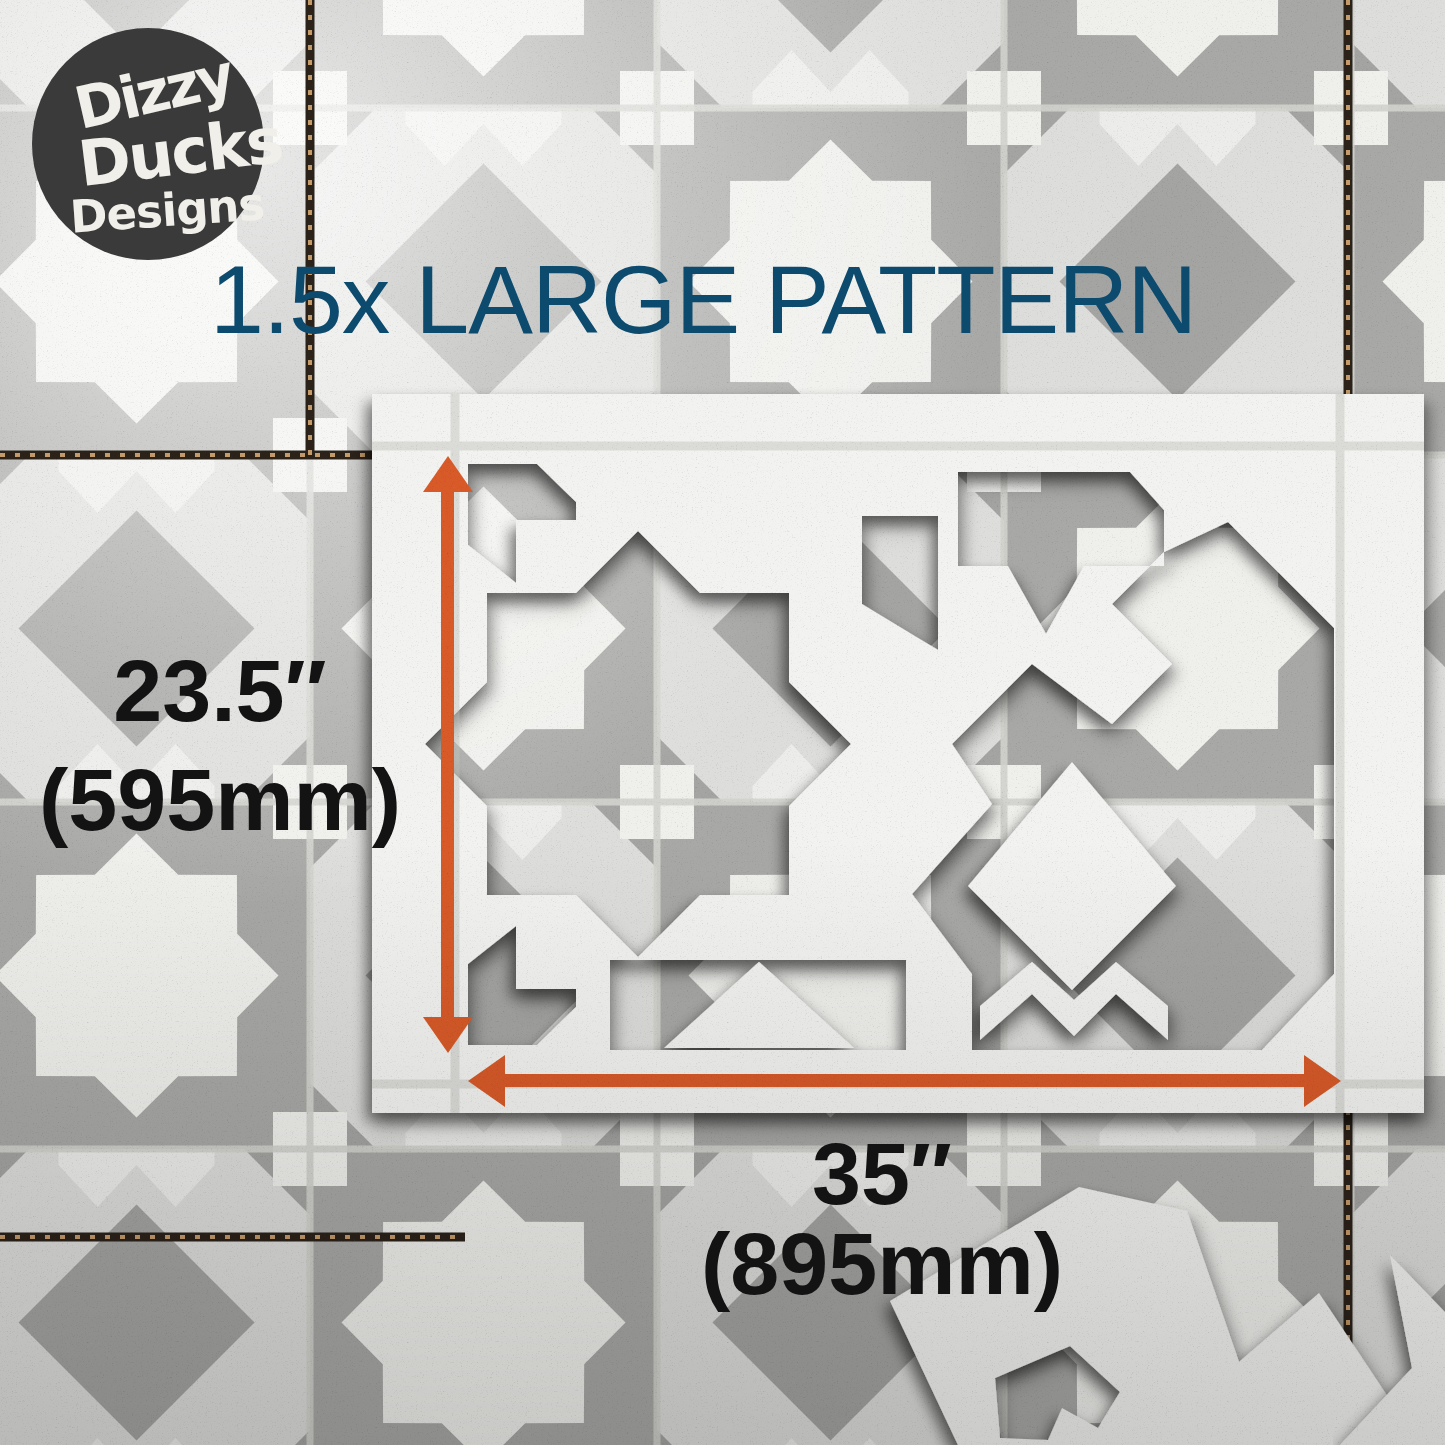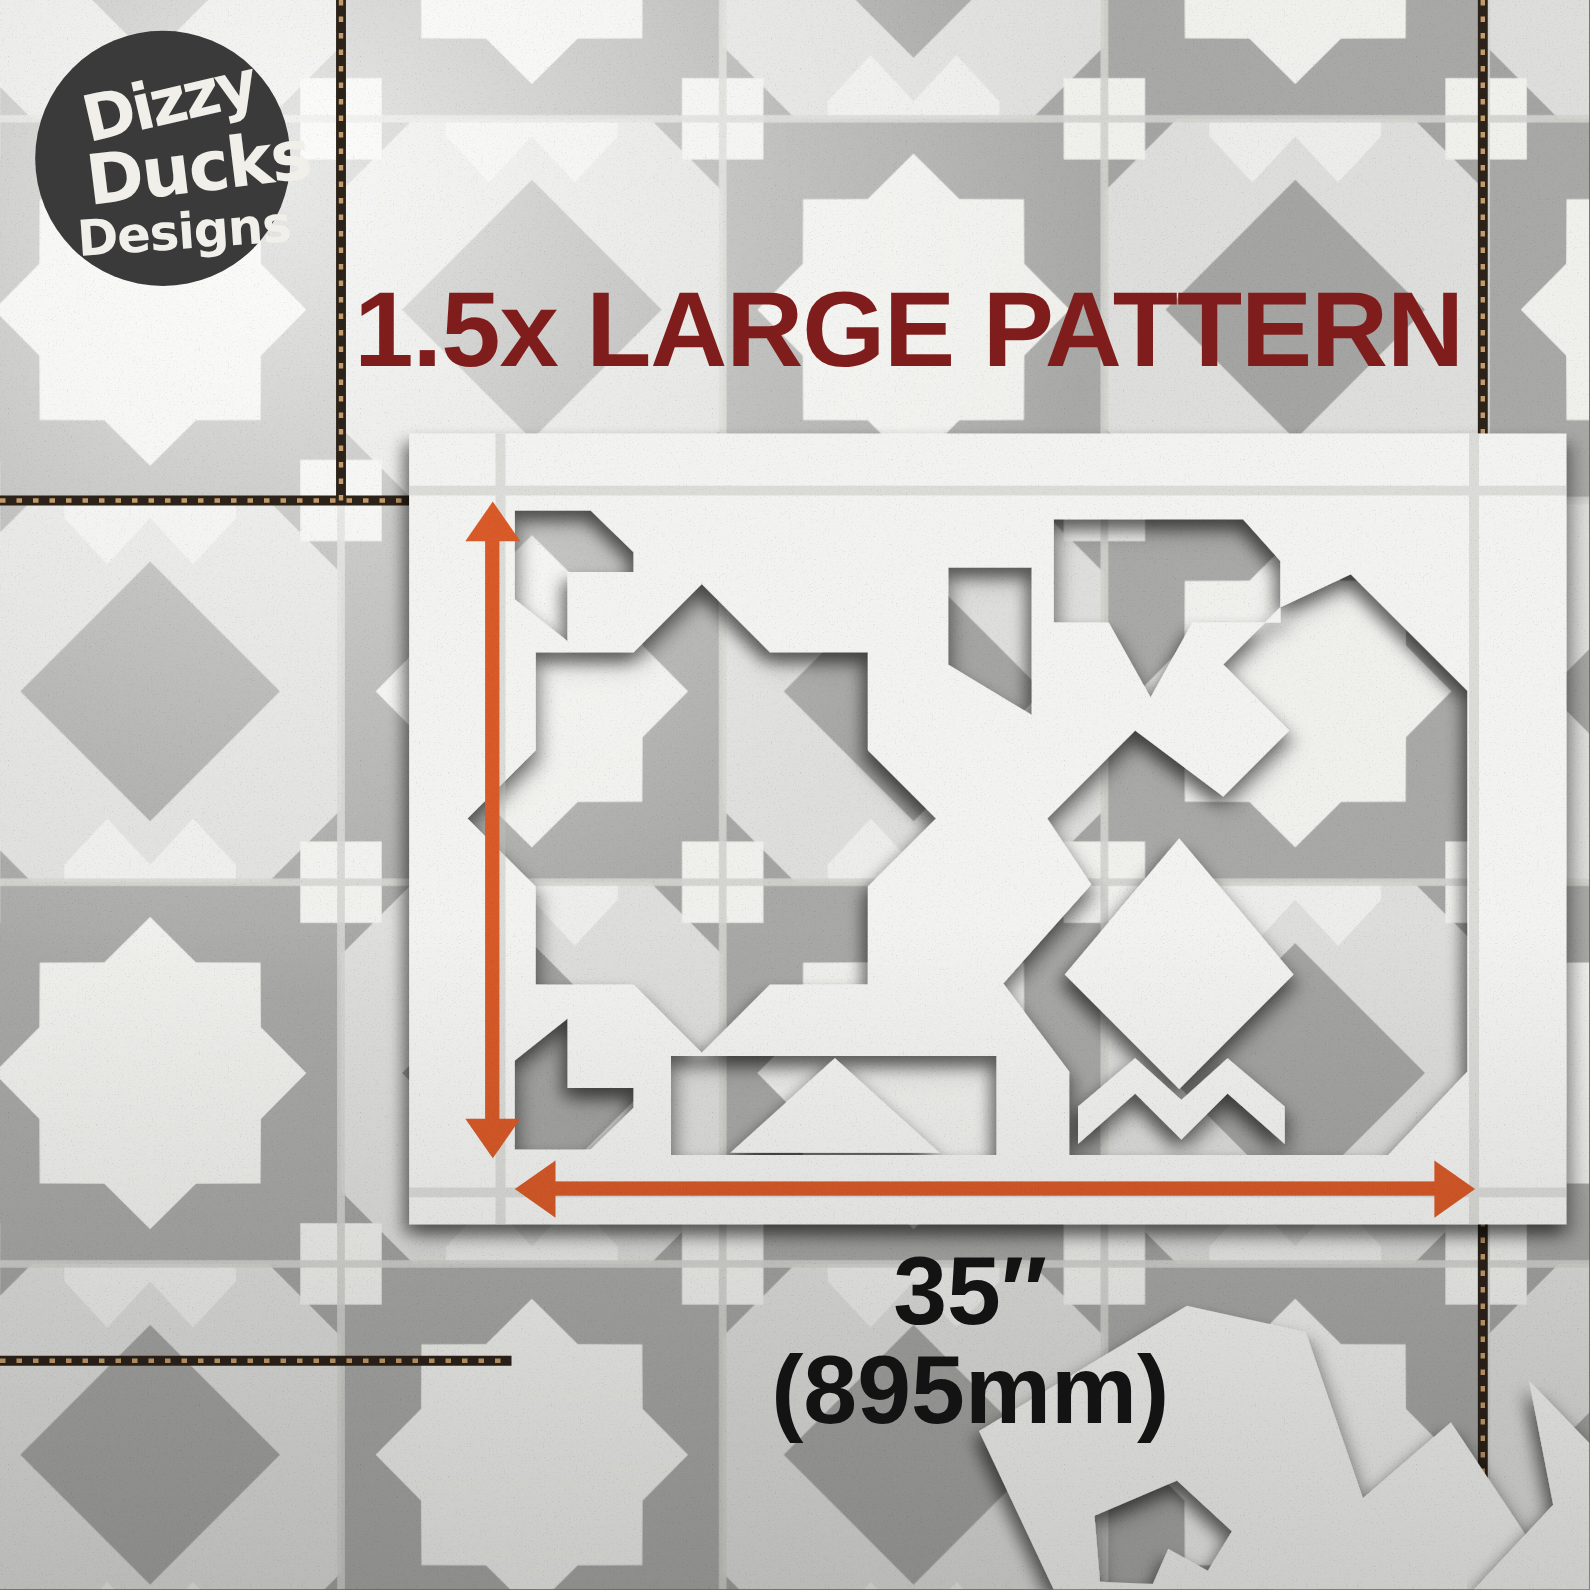--- a/index.html
+++ b/index.html
@@ -14,21 +14,21 @@
   }
   .logo span{
     position:absolute;color:#f1efe9;font-weight:bold;
     font-family:"DejaVu Sans",sans-serif;white-space:nowrap;
   }
   .logo .l1{left:42px;top:30px;font-size:58px;letter-spacing:-3px;transform:rotate(-13deg);}
   .logo .l2{left:46px;top:88px;font-size:63px;letter-spacing:-2px;transform:rotate(-7deg);}
   .logo .l3{left:38px;top:156px;font-size:45px;letter-spacing:-1px;transform:rotate(-4deg);}
   .title{
     position:absolute;left:210px;top:244px;width:1120px;
-    text-align:right;font-size:97px;font-weight:bold;color:#7f1d1d;
+    text-align:left;font-size:97px;font-weight:normal;color:#0c4a6e;
     letter-spacing:-1px;white-space:nowrap;
   }
   .dim{position:absolute;font-weight:bold;color:#131313;text-align:center;}
   .dim-height{left:0px;top:636px;width:440px;font-size:88px;line-height:1.24;}
   .dim-width{left:598px;top:1129px;width:568px;font-size:88px;line-height:1.02;}
 </style>
 </head>
 <body>
 
 <div class="canvas">
@@ -173,19 +173,21 @@
 
   <div class="logo">
     <span class="l1">Dizzy</span>
     <span class="l2">Ducks</span>
     <span class="l3">Designs</span>
   </div>
 
   <div class="title">1.5x LARGE PATTERN</div>
 
   <div class="dim dim-height">
+    <div>23.5″</div>
+    <div>(595mm)</div>
   </div>
   <div class="dim dim-width">
     <div>35″</div>
     <div>(895mm)</div>
   </div>
 
 </div>
 
 </body></html>

